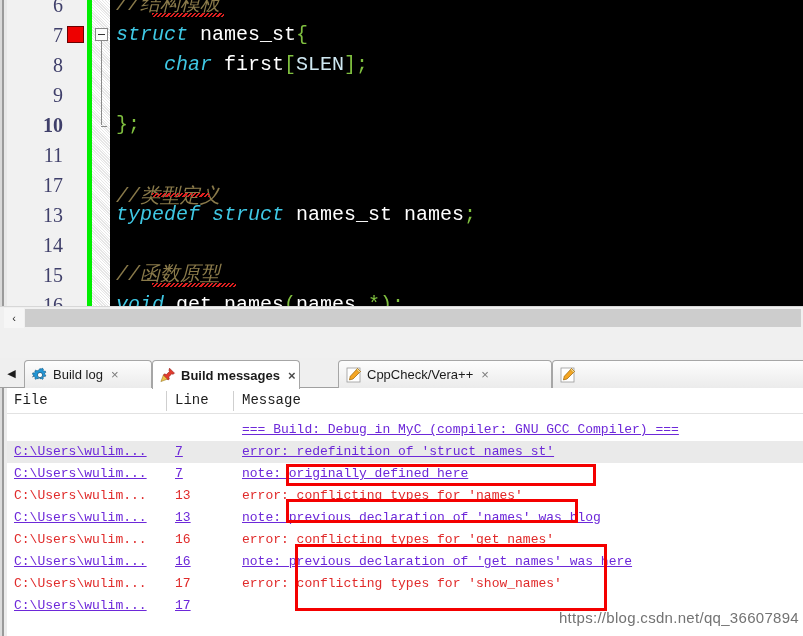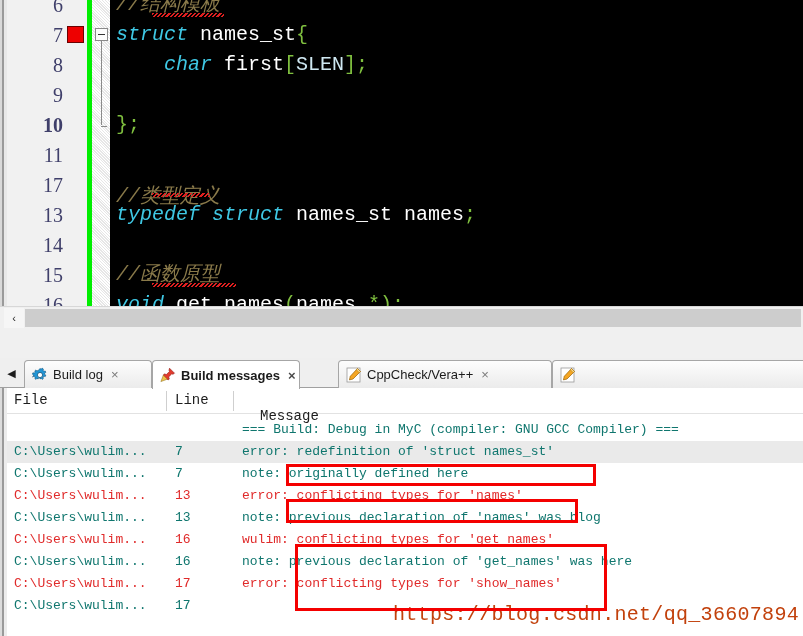--- a/index.html
+++ b/index.html
@@ -281,38 +281,38 @@
     height: 22px;
     line-height: 22px;
     font-family: "Liberation Mono", monospace;
     font-size: 13px;
     white-space: nowrap;
   }
   .trow.selected { background: #eaeaea; }
   .cell-file { position: absolute; left: 7px; }
   .cell-line { position: absolute; left: 168px; }
   .cell-msg  { position: absolute; left: 235px; }
-  .c-black { color: #0f766e; }
+  .c-black { color: #6d28d9; text-decoration: underline; }
   .c-red   { color: #e02a2a; }
 
   .annot-box {
     position: absolute;
     border: 3px solid #f40000;
     box-sizing: border-box;
     pointer-events: none;
     z-index: 20;
   }
 
   .watermark {
     position: absolute;
     right: 4px;
     bottom: 10px;
-    font-family: Liberation Mono, monospace;
-    font-size: 20px;
-    color: #c2410c;
+    font-family: Liberation Sans, sans-serif;
+    font-size: 15px;
+    color: #737373;
     white-space: nowrap;
     z-index: 15;
     letter-spacing: 0.3px;
   }
 </style>
 </head>
 <body>
 
 <div id="app">
 
@@ -400,21 +400,21 @@
           </div>
         </div>
     </div>
 
     <div class="table-wrap">
       <div class="table-left-border"></div>
       <div class="thead" id="thead">
           <div class="th" style="left: 7px;">File</div>
           <div class="th" style="left: 168px; text-align: center;">Line</div>
           <div class="colsep" style="left: 159px;"></div>
-          <div class="th" style="left: 253px; margin-top: 16px;">Message</div>
+          <div class="th" style="left: 235px;">Message</div>
           <div class="colsep" style="left: 226px;"></div>
         </div>
       <div id="tbody">
           <div class="trow" style="top: 31px;">
             <span class="cell-file c-black"></span>
             <span class="cell-line c-black"></span>
             <span class="cell-msg c-black">=== Build: Debug in MyC (compiler: GNU GCC Compiler) ===</span>
           </div>
           <div class="trow selected" style="top: 53px;">
             <span class="cell-file c-black">C:\Users\wulim...</span>
@@ -432,21 +432,21 @@
             <span class="cell-msg c-red">error: conflicting types for 'names'</span>
           </div>
           <div class="trow" style="top: 119px;">
             <span class="cell-file c-black">C:\Users\wulim...</span>
             <span class="cell-line c-black">13</span>
             <span class="cell-msg c-black">note: previous declaration of 'names' was blog</span>
           </div>
           <div class="trow" style="top: 141px;">
             <span class="cell-file c-red">C:\Users\wulim...</span>
             <span class="cell-line c-red">16</span>
-            <span class="cell-msg c-red">wulim: conflicting types for 'get_names'</span>
+            <span class="cell-msg c-red">error: conflicting types for 'get_names'</span>
           </div>
           <div class="trow" style="top: 163px;">
             <span class="cell-file c-black">C:\Users\wulim...</span>
             <span class="cell-line c-black">16</span>
             <span class="cell-msg c-black">note: previous declaration of 'get_names' was here</span>
           </div>
           <div class="trow" style="top: 185px;">
             <span class="cell-file c-red">C:\Users\wulim...</span>
             <span class="cell-line c-red">17</span>
             <span class="cell-msg c-red">error: conflicting types for 'show_names'</span>

